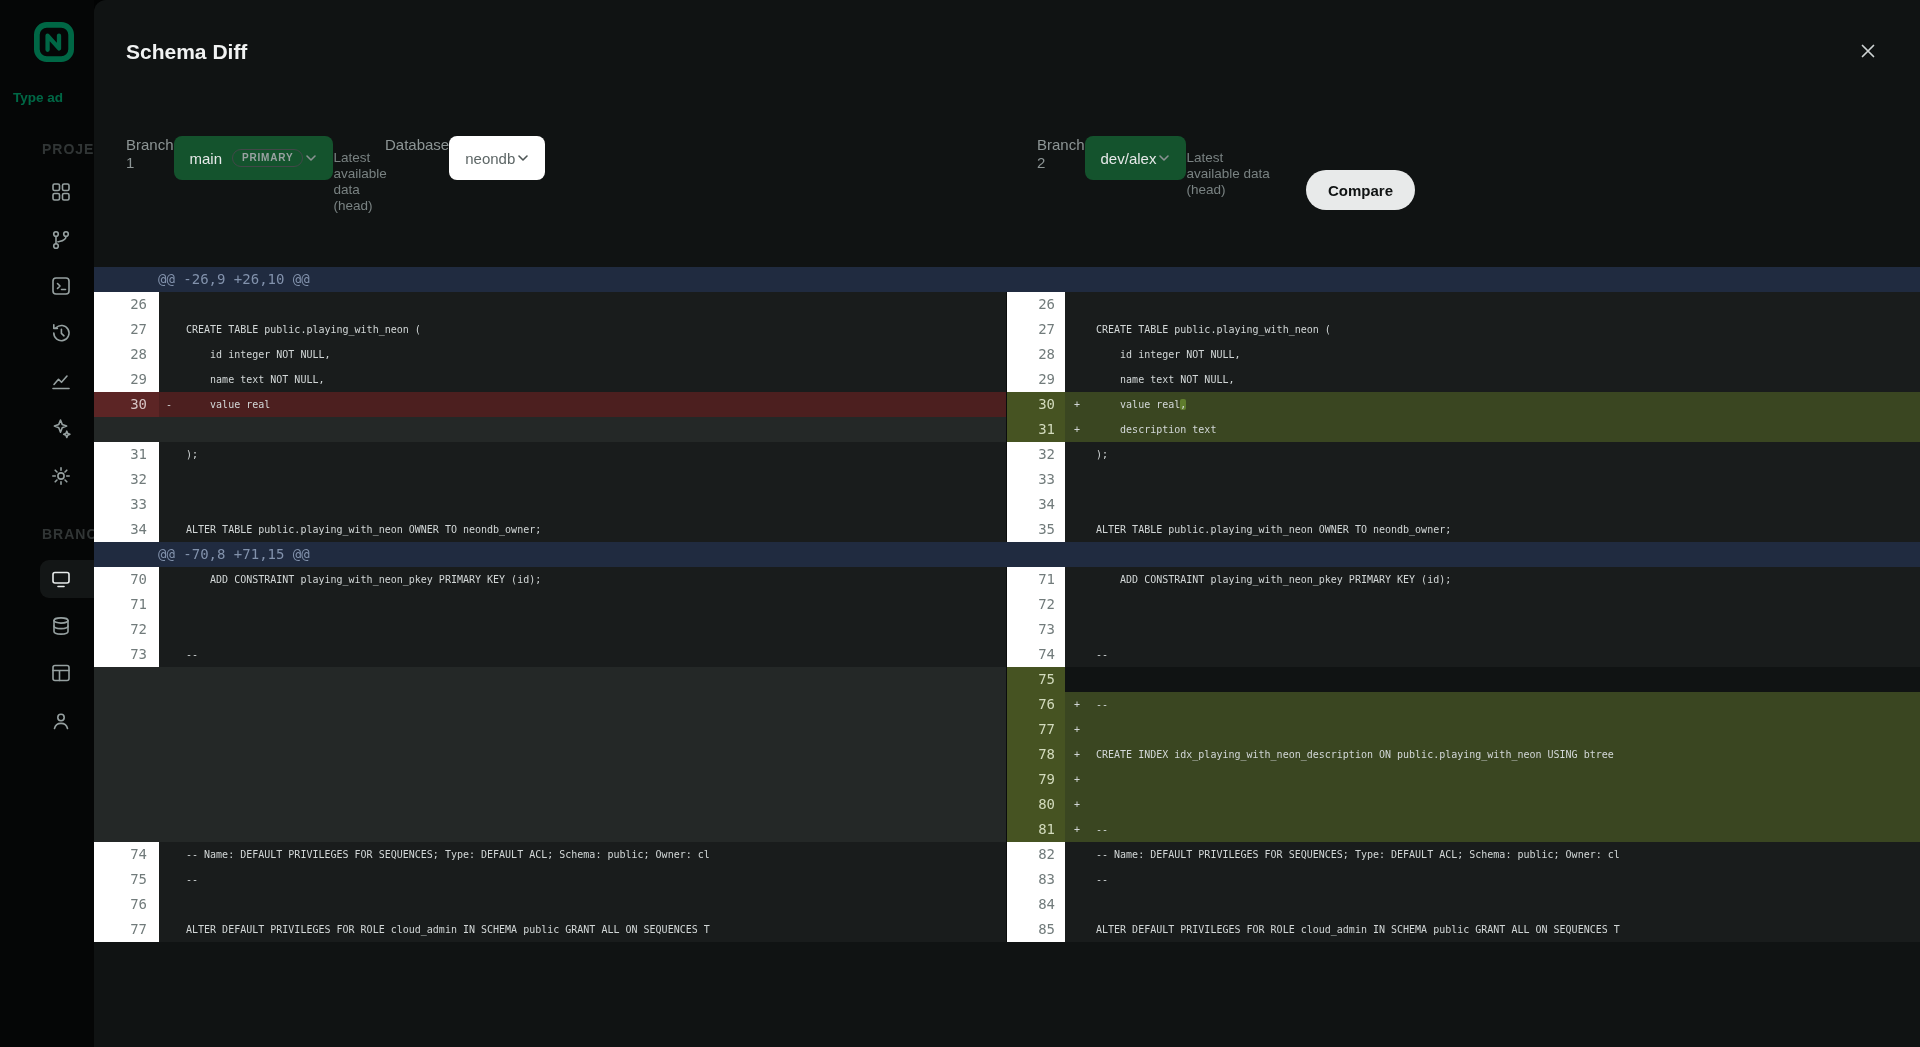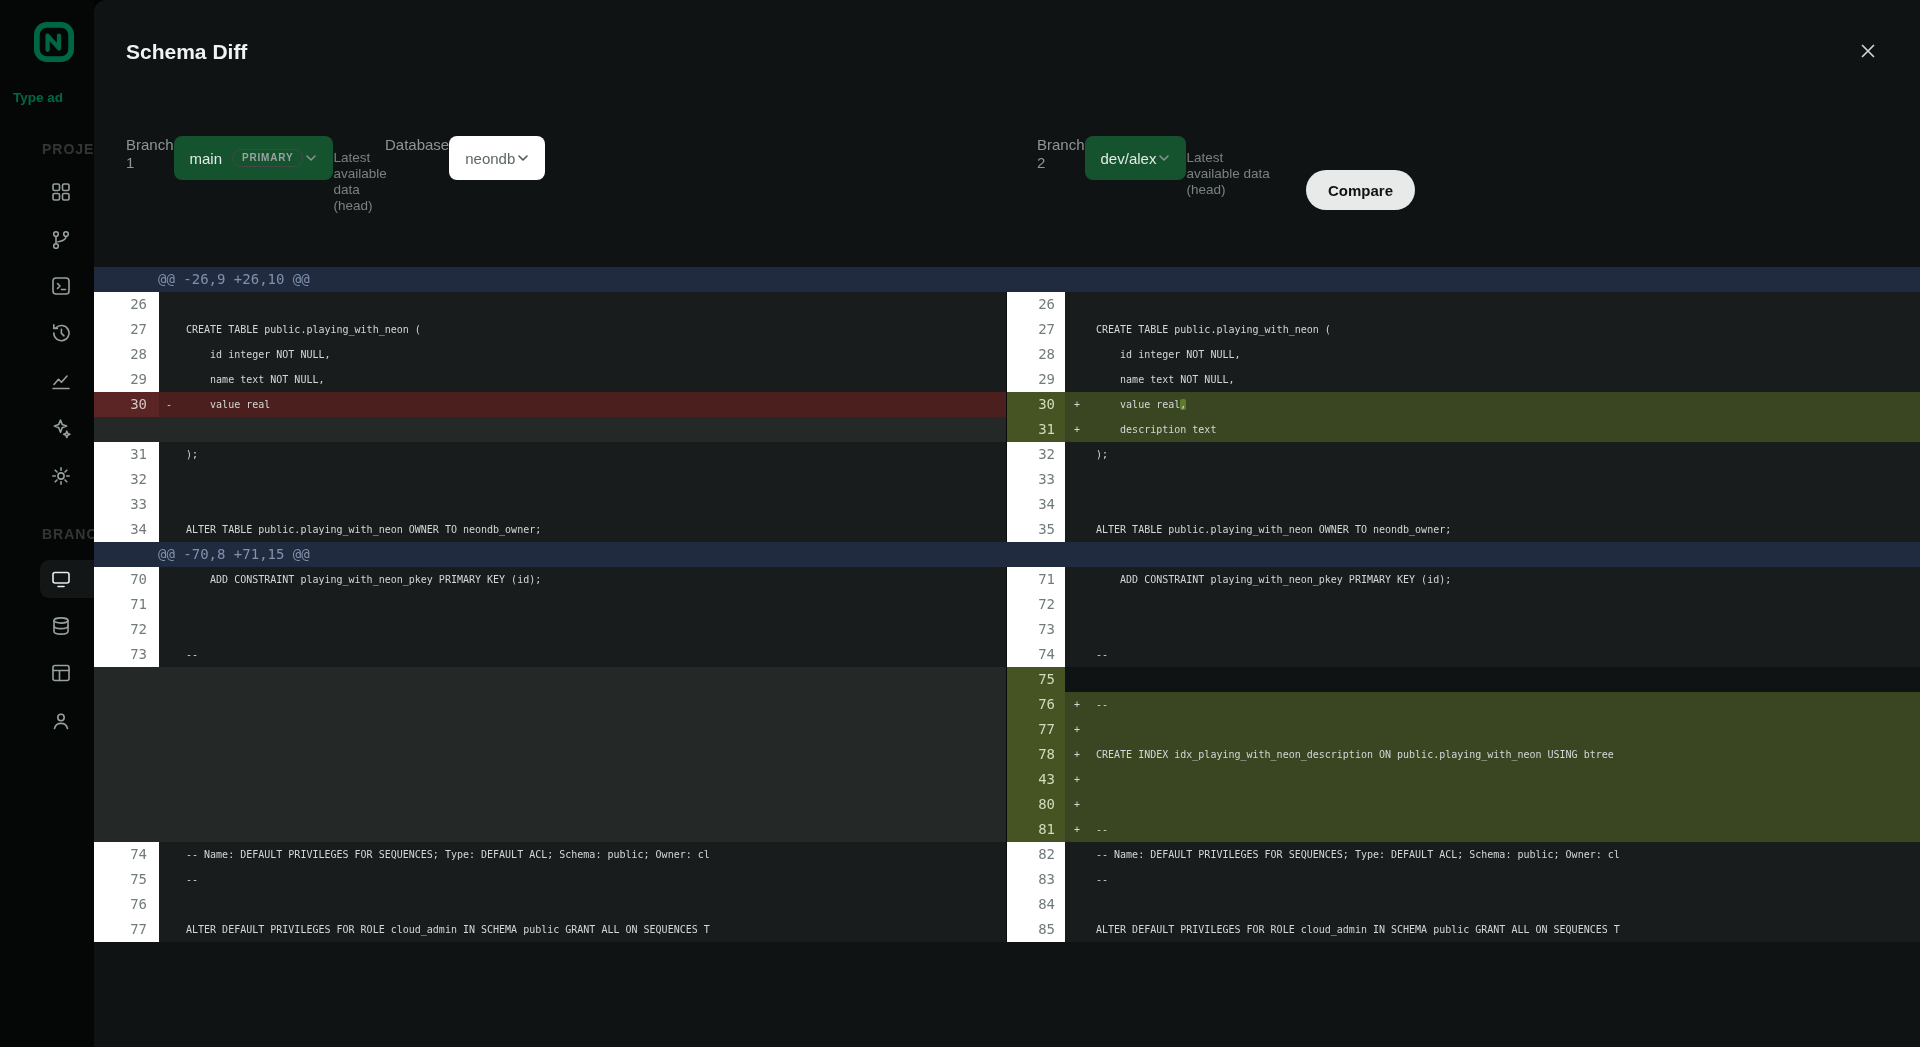--- a/index.html
+++ b/index.html
@@ -325,21 +325,21 @@
         </div>
         <div class="drow">
           <div class="gut l fill"></div>
           <div class="code l fill"></div>
           <div class="gut r add">78</div>
           <div class="code r add"><span class="mk">+</span><span>CREATE INDEX idx_playing_with_neon_description ON public.playing_with_neon USING btree </span></div>
         </div>
         <div class="drow">
           <div class="gut l fill"></div>
           <div class="code l fill"></div>
-          <div class="gut r add">43</div>
+          <div class="gut r add">79</div>
           <div class="code r add"><span class="mk">+</span><span></span></div>
         </div>
         <div class="drow">
           <div class="gut l fill"></div>
           <div class="code l fill"></div>
           <div class="gut r add">80</div>
           <div class="code r add"><span class="mk">+</span><span></span></div>
         </div>
         <div class="drow">
           <div class="gut l fill"></div>

